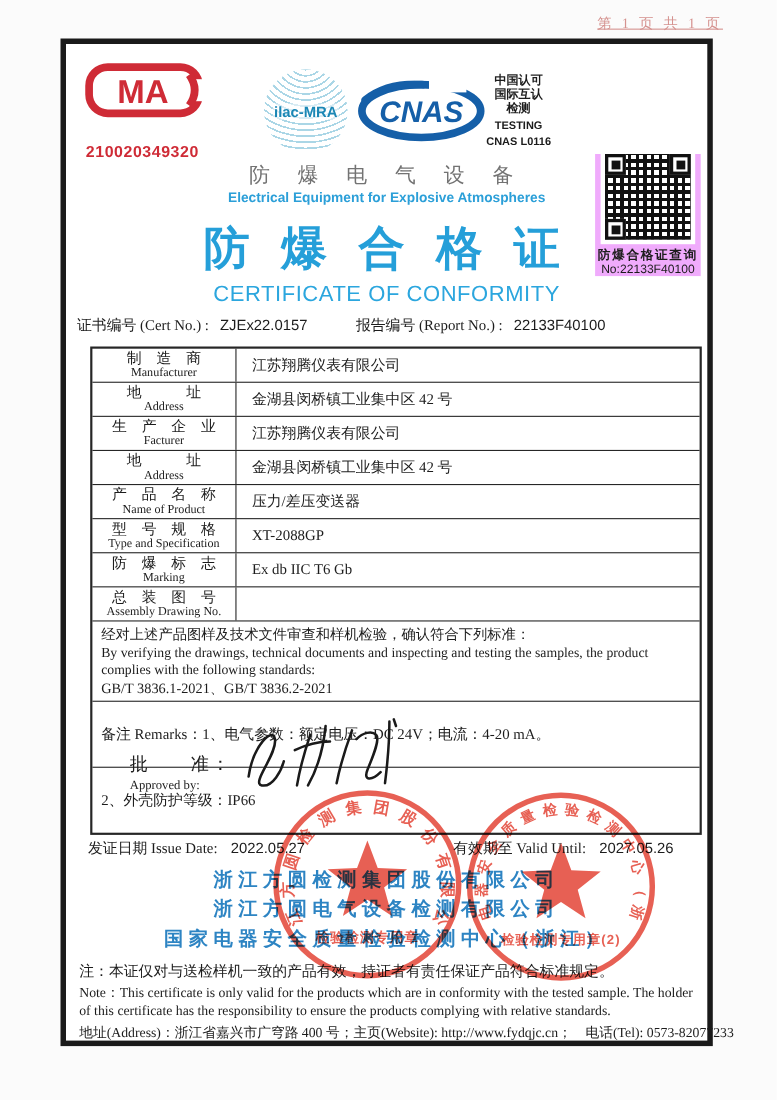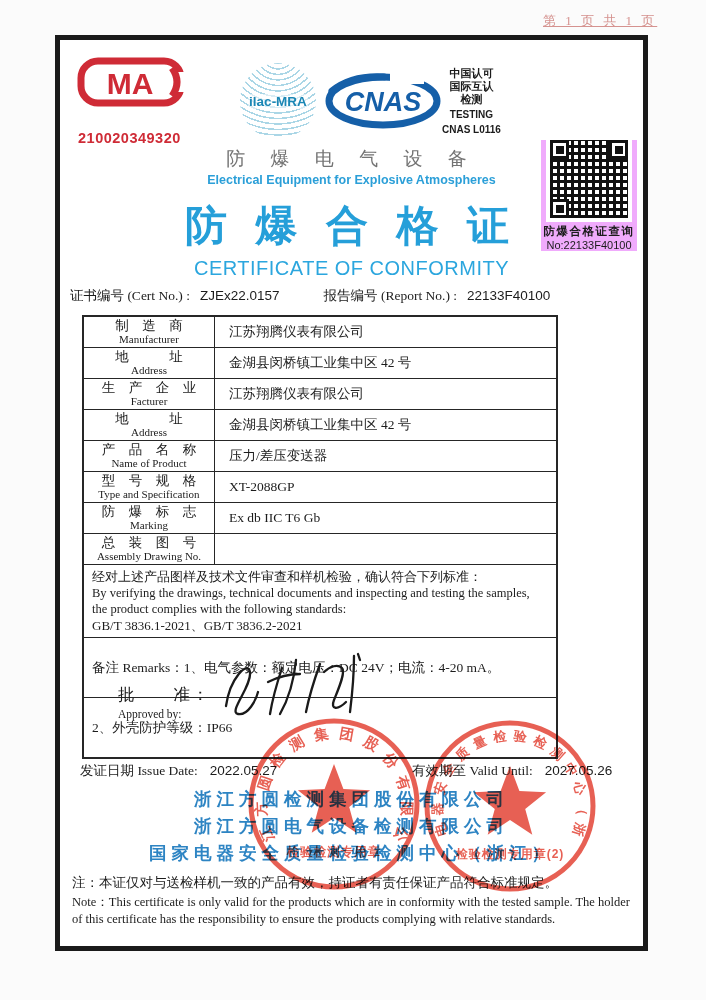--- a/index.html
+++ b/index.html
@@ -43,21 +43,21 @@
   .title-block{position:absolute;top:106px;left:0;width:583px;text-align:center;color:#2ba6de;}
   .title-zh-small{font-size:19px;letter-spacing:10px;color:#737373;font-family:"Liberation Sans",sans-serif;}
   .title-en-small{font-size:12.5px;font-weight:bold;margin-top:1px;font-family:"Liberation Sans",sans-serif;color:#2b9fd8;}
   .title-zh-large{font-size:42px;font-weight:bold;letter-spacing:9px;margin-top:11px;color:#259fd9;}
   .title-en-large{font-size:20px;margin-top:3px;letter-spacing:0.5px;color:#2ba6de;font-family:"Liberation Sans",sans-serif;}
   
   .cert-line{position:absolute;top:247px;left:10px;font-size:13.5px;white-space:nowrap;}
   .cert-line .val{margin-left:10px;font-family:"Liberation Sans",sans-serif;}
   .cert-line .report-label{margin-left:44px;}
   
-  .info-table{position:absolute;top:275px;left:22px;width:476px;border:2px solid #262626;box-sizing:border-box;}
+  .info-table{position:absolute;top:275px;left:22px;width:556px;border:2px solid #262626;box-sizing:border-box;}
   .t-row{display:flex;border-top:1.2px solid #262626;min-height:30px;}
   .t-row:first-child{border-top:none;}
   .t-label{width:130px;flex:0 0 130px;border-right:1.2px solid #262626;text-align:center;padding:1px 0;display:flex;flex-direction:column;justify-content:center;}
   .t-label-zh{font-size:13.5px;line-height:15px;}
   .t-label-en{font-size:11px;line-height:13px;}
   .t-value{flex:1;display:flex;align-items:center;padding-left:14px;font-size:13.5px;}
   .t-span{border-top:1.2px solid #262626;padding:3px 8px;}
   .std-zh{font-size:13px;line-height:17px;}
   .std-en{font-size:12.5px;line-height:16px;}
   .std-codes{font-size:13px;line-height:17px;}
@@ -255,14 +255,15 @@
       <textPath href="#ringR" startOffset="50%" text-anchor="middle" textLength="345" lengthAdjust="spacing">国家电器安全质量检验检测中心（浙江）</textPath>
     </text>
     <text x="0" y="52" font-size="12" fill="#e23d2e" font-weight="bold" text-anchor="middle" letter-spacing="1" font-family="Liberation Sans, sans-serif">检验检测专用章(2)</text>
   </svg>
 
   <div class="note-block">
     <div class="note-zh">注：本证仅对与送检样机一致的产品有效，持证者有责任保证产品符合标准规定。</div>
     <div class="note-en">Note：This certificate is only valid for the products which are in conformity with the tested sample. The holder of this certificate has the responsibility to ensure the products complying with relative standards.</div>
   </div>
 
+  <div class="footer-line">地址(Address)：浙江省嘉兴市广穹路 400 号；主页(Website): http://www.fydqjc.cn；　电话(Tel): 0573-82077233</div>
 
 </div>
 
 </body></html>

